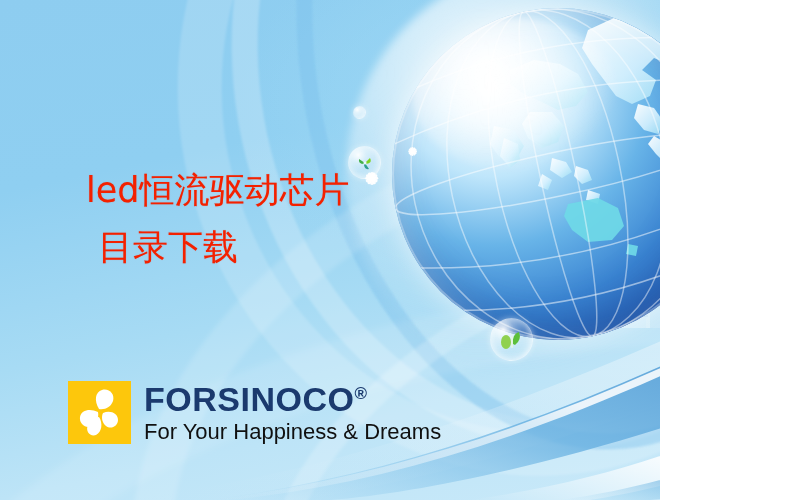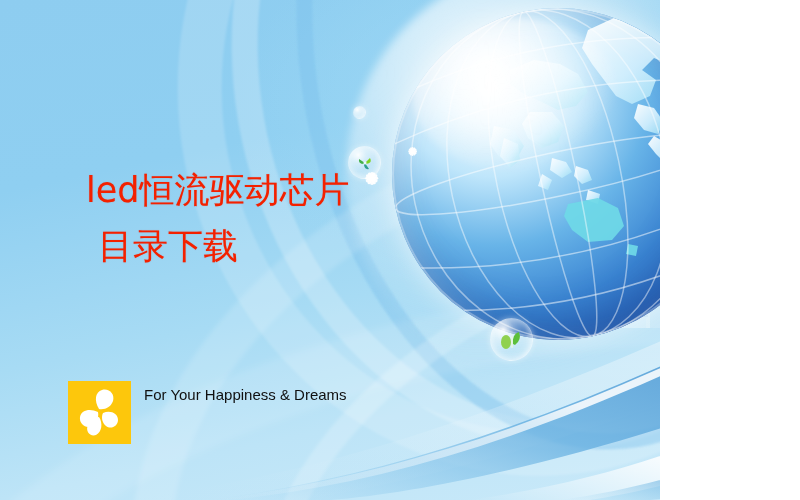--- a/index.html
+++ b/index.html
@@ -119,38 +119,38 @@
   
   #headline{
     position:absolute;left:86px;top:162px;
     color:#f32100;
     font-size:35px;
     line-height:1.62;
     font-family:"DejaVu Sans","Liberation Sans",sans-serif;
     white-space:nowrap;
     text-shadow:0 0 1px rgba(243,33,0,0.35);
   }
-  #headline .l2{display:block;padding-left:12px;font-family:Liberation Serif, serif;}
+  #headline .l2{display:block;padding-left:12px;}
 
   
   #logo{position:absolute;left:68px;top:381px;display:flex;align-items:flex-start;}
   #logo-mark{
     width:63px;height:63px;background:#fdc70c;
     display:block;position:relative;flex:0 0 auto;
   }
   #logo-text{margin-left:13px;padding-top:1px;}
   #logo-name{
     font-size:34px;font-weight:bold;color:#1b3a6e;
     letter-spacing:0.5px;line-height:1;
     font-family:"Liberation Sans","DejaVu Sans",sans-serif;
     white-space:nowrap;
   }
   #logo-name .reg{font-size:17px;vertical-align:super;font-weight:bold;}
   #logo-tagline{
-    font-size:15px;color:#101010;margin-top:5px;line-height:1;
+    font-size:22px;color:#101010;margin-top:5px;line-height:1;
     font-family:"Liberation Sans","DejaVu Sans",sans-serif;
     white-space:nowrap;
   }
 </style>
 </head>
 <body>
 
 <div id="slide">
 
   <div class="ribbon rb1"></div>
@@ -361,17 +361,20 @@
       <svg width="63" height="63" viewBox="0 0 63 63">
         <g fill="#ffffff">
           <path d="M31 28 C26 20 27 11 34 9 C41 7 47 13 45 20 C43 26 37 29 31 28 Z"></path>
           <path d="M30 31 C22 27 13 29 12 36 C11 43 18 48 24 45 C29 42 31 36 30 31 Z"></path>
           <path d="M35 32 C42 29 50 32 50 39 C50 45 43 49 38 45 C34 42 33 36 35 32 Z"></path>
           <path d="M31 36 C35 42 34 51 28 54 C22 56 17 50 20 44 C22 39 27 36 31 36 Z"></path>
         </g>
       </svg>
     </div>
     <div id="logo-text">
+      <div id="logo-name">
+        <span>FORSINOCO</span><span class="reg">®</span>
+      </div>
       <div id="logo-tagline">For Your Happiness &amp; Dreams</div>
     </div>
   </div>
 
 </div>
 
 </body></html>

